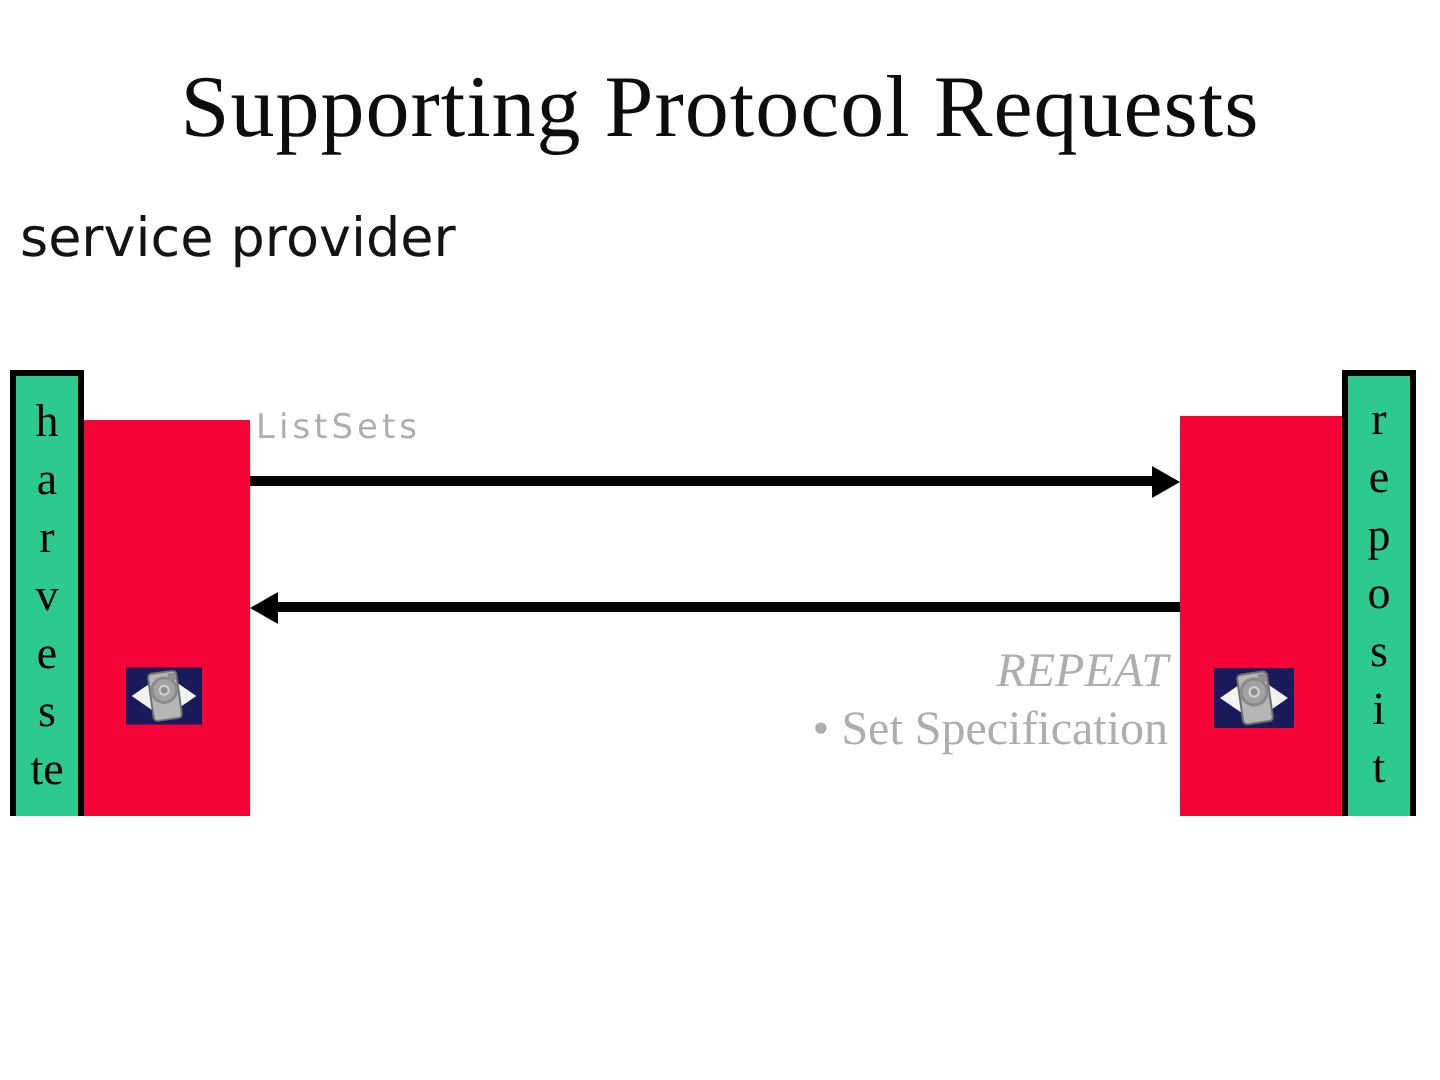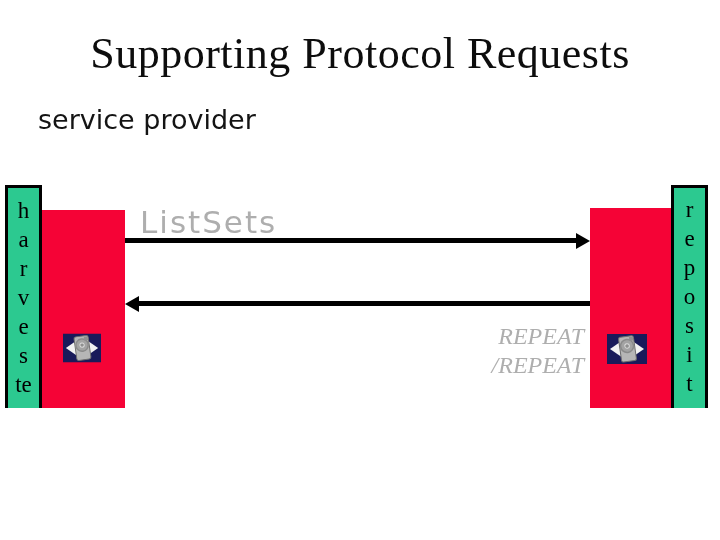--- a/index.html
+++ b/index.html
@@ -24,21 +24,21 @@
     color: #0d0d0d;
     letter-spacing: 0.5px;
   }
   .role {
     position: absolute;
     top: 104px;
     font-size: 27px;
     color: #141414;
     font-family: "DejaVu Sans", sans-serif;
   }
-  .role-left  { left: 10px; margin-left: 28px; }
+  .role-left  { left: 10px; }
   .role-right { right: 8px; }
 
   
   .actor-bar {
     position: absolute;
     top: 185px;
     width: 37px;
     height: 332px;
     box-sizing: border-box;
     background: var(--bar-green, #2cc990);
@@ -92,22 +92,22 @@
     left: -14px; top: 50%;
     transform: translateY(-50%);
     border-top: 8px solid transparent;
     border-bottom: 8px solid transparent;
     border-right: 14px solid #000;
   }
 
   
   .request-label {
     position: absolute;
-    left: 140px; top: 204px;
-    font-size: 31px;
+    left: 128px; top: 204px;
+    font-size: 17px;
     letter-spacing: 2px;
     color: var(--label-gray, #aeaeae);
     font-family: "DejaVu Sans", sans-serif;
   }
   .response-block {
     position: absolute;
     right: 136px; top: 322px;
     text-align: right;
     font-size: 24px;
     line-height: 29px;
@@ -176,16 +176,16 @@
     </g>
   </svg>
 
   <div class="arrow arrow-request"></div>
   <div class="arrow arrow-response"></div>
 
   <div class="request-label">ListSets</div>
 
   <div class="response-block">
     <div class="tag">REPEAT</div>
-    <div class="tag">/REPEAT</div>
+    <div>• Set Specification</div>
   </div>
 
 </div>
 
 </body></html>

